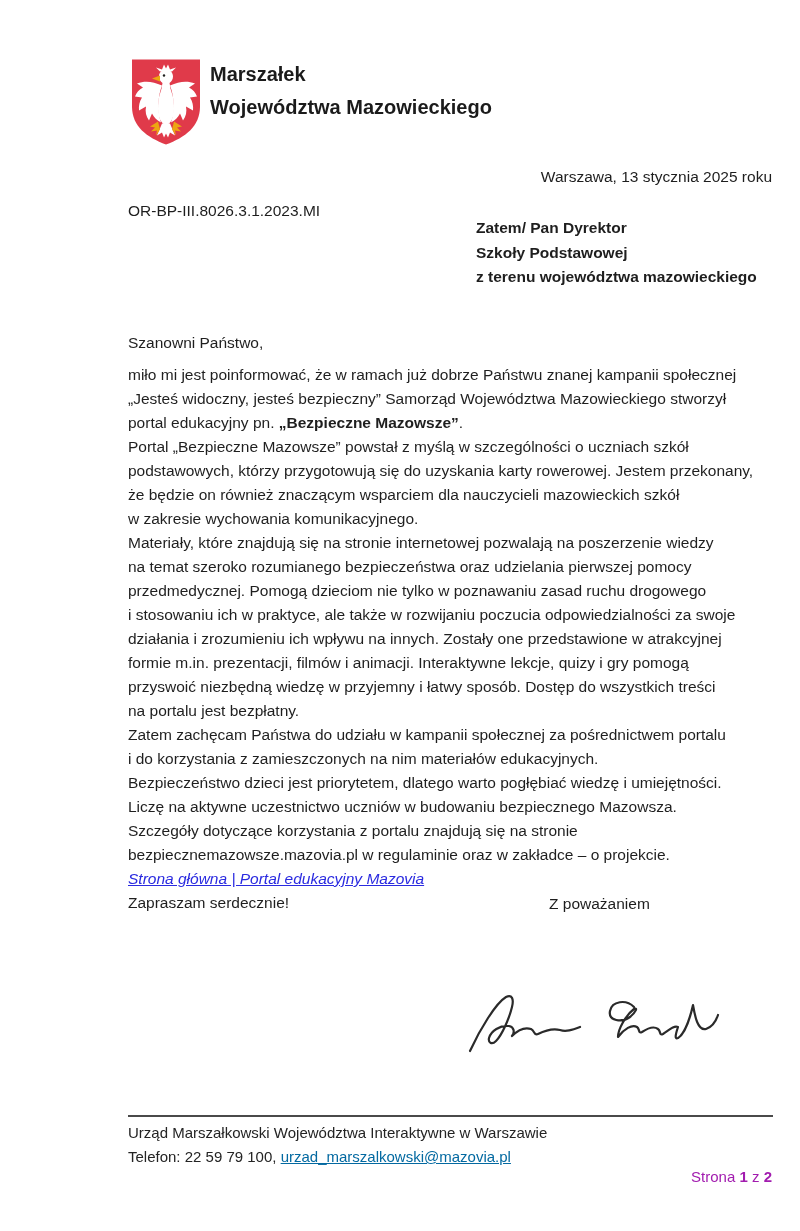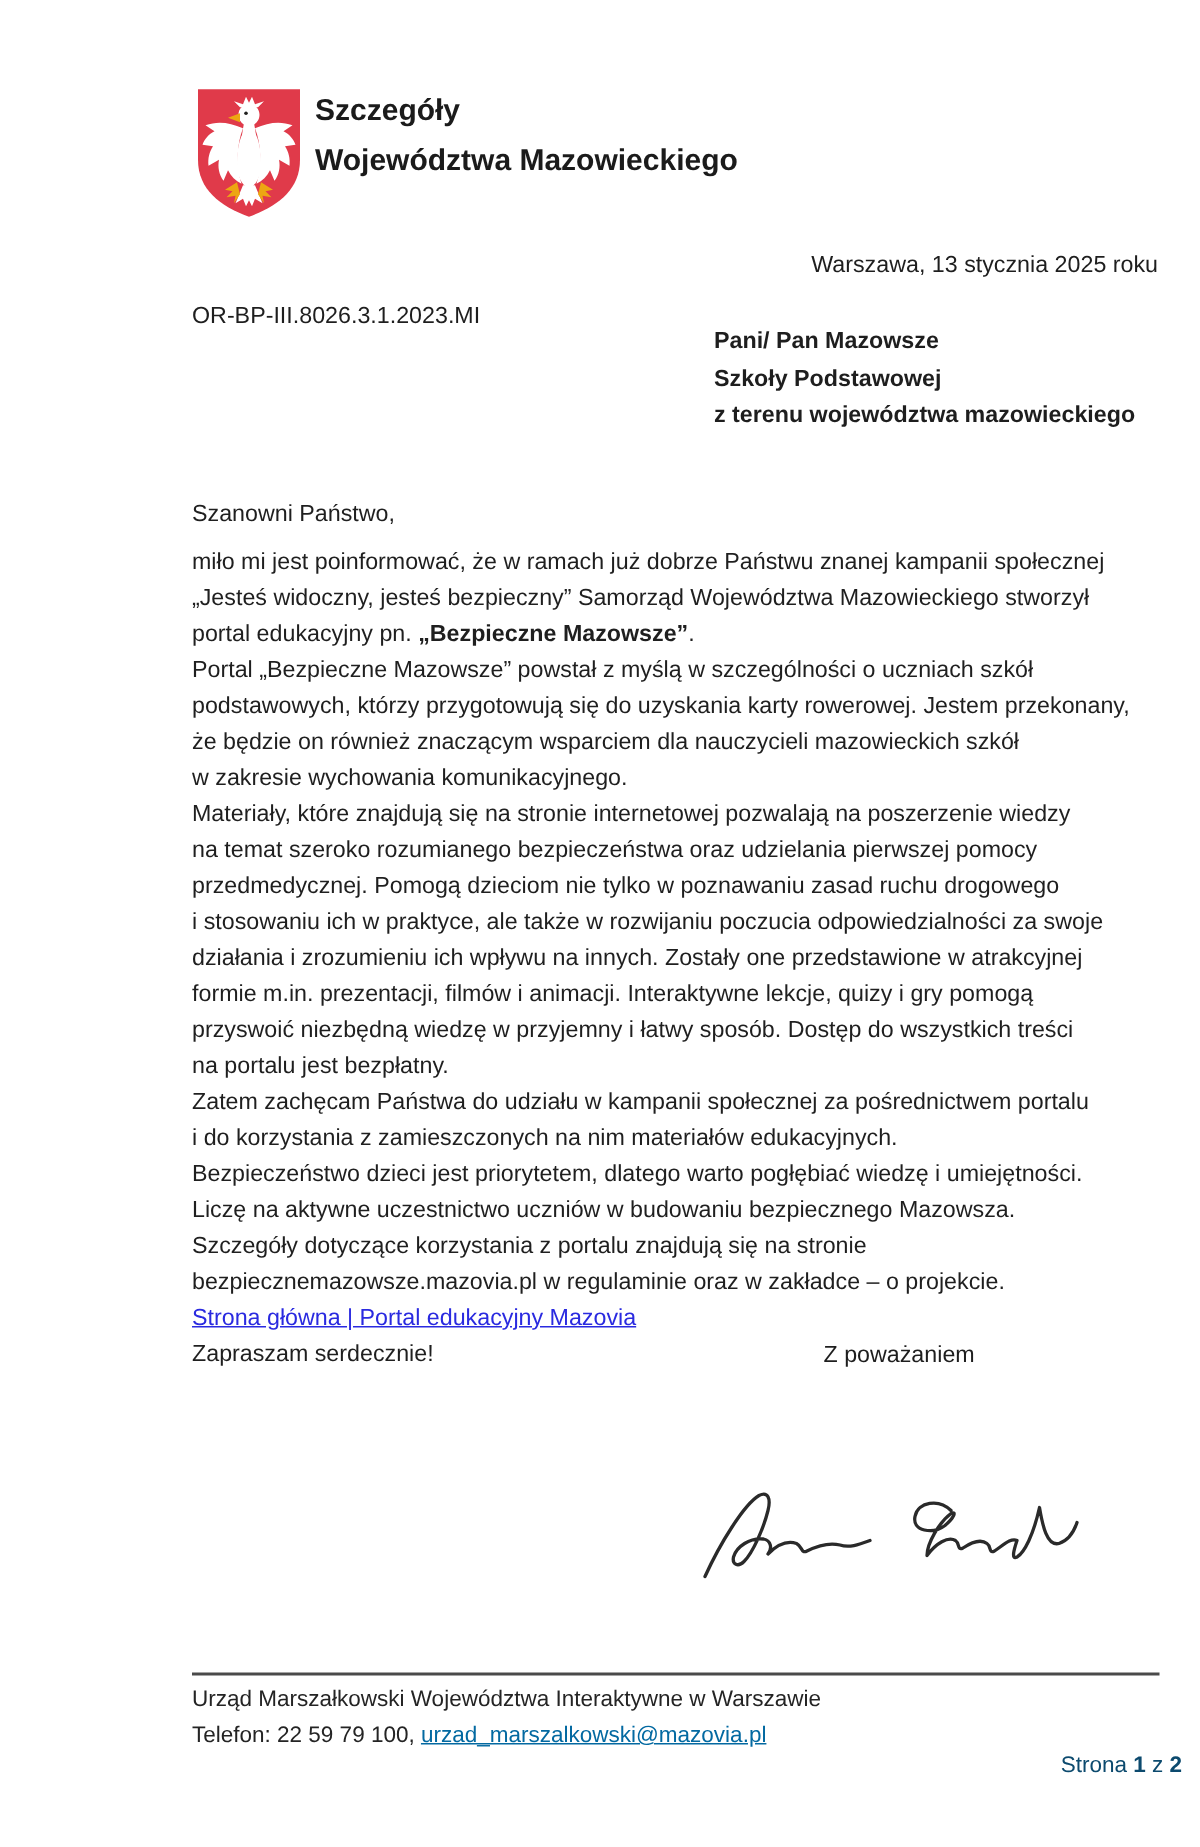--- a/index.html
+++ b/index.html
@@ -43,22 +43,22 @@
   .footer-divider {
     position:absolute; left:128px; top:1115px; width:645px;
     border-top:2px solid #4a4a4a;
   }
   .footer-block {
     position:absolute; left:128px; top:1121px;
     font-size:15px; line-height:24px; color:#242424;
   }
   .footer-block a { text-decoration:underline; }
   .page-indicator {
-    position:absolute; right:12px; top:1168px;
-    font-size:15px; color:#0c4a6e;
+    position:absolute; right:28px; top:1168px;
+    font-size:15px; color:#a21caf;
   }
   .page-indicator b { font-weight:700; }
 </style>
 </head>
 <body>
 
 <div class="logo">
   <svg width="76" height="93" viewBox="0 0 152 184" xmlns="http://www.w3.org/2000/svg">
     <path d="M8,6 H144 V100 C144,140 114,162 76,176 C38,162 8,140 8,100 Z" fill="#e03a4a"></path>
     <g fill="#ffffff">
@@ -70,30 +70,30 @@
       <path d="M68,134 L58,158 L68,152 L72,162 L76,154 L80,162 L84,152 L94,158 L84,134 Z"></path>
     </g>
     <path d="M64,38 L48,44 L64,50 Z" fill="#eda612"></path>
     <circle cx="72" cy="38" r="2.4" fill="#20201e"></circle>
     <path d="M60,130 L44,140 L54,142 L46,150 L58,148 L56,158 L64,146 Z" fill="#eda612"></path>
     <path d="M92,130 L108,140 L98,142 L106,150 L94,148 L96,158 L88,146 Z" fill="#eda612"></path>
   </svg>
 </div>
 
 <div class="org-title">
-  <div>Szczegóły</div>
+  <div>Marszałek</div>
   <div>Województwa Mazowieckiego</div>
 </div>
 
 <div class="place-date">Warszawa, 13 stycznia 2025 roku</div>
 
 <div class="ref-number">OR-BP-III.8026.3.1.2023.MI</div>
 
 <div class="addressee">
-  <div>Pani/ Pan Mazowsze</div>
+  <div>Zatem/ Pan Dyrektor</div>
   <div>Szkoły Podstawowej</div>
   <div>z terenu województwa mazowieckiego</div>
 </div>
 
 <div class="letter-body">
   <div class="salutation">Szanowni Państwo,</div>
   <div class="body-flow"><span>miło mi jest poinformować, że w ramach już dobrze Państwu znanej kampanii społecznej
 „Jesteś widoczny, jesteś bezpieczny” Samorząd Województwa Mazowieckiego stworzył
 portal edukacyjny pn. </span><b>„Bezpieczne Mazowsze”</b><span>.
 Portal „Bezpieczne Mazowsze” powstał z myślą w szczególności o uczniach szkół
@@ -107,21 +107,21 @@
 działania i zrozumieniu ich wpływu na innych. Zostały one przedstawione w atrakcyjnej
 formie m.in. prezentacji, filmów i animacji. Interaktywne lekcje, quizy i gry pomogą
 przyswoić niezbędną wiedzę w przyjemny i łatwy sposób. Dostęp do wszystkich treści
 na portalu jest bezpłatny.
 Zatem zachęcam Państwa do udziału w kampanii społecznej za pośrednictwem portalu
 i do korzystania z zamieszczonych na nim materiałów edukacyjnych.
 Bezpieczeństwo dzieci jest priorytetem, dlatego warto pogłębiać wiedzę i umiejętności.
 Liczę na aktywne uczestnictwo uczniów w budowaniu bezpiecznego Mazowsza.
 Szczegóły dotyczące korzystania z portalu znajdują się na stronie
 bezpiecznemazowsze.mazovia.pl w regulaminie oraz w zakładce – o projekcie.
-</span><a class="main-link" href="#" id="portal-link" style="color: rgb(42, 42, 224);">Strona główna | Portal edukacyjny Mazovia</a><span>
+</span><a class="main-link" href="#" id="portal-link" style="color: rgb(42, 42, 224); font-style: italic;">Strona główna | Portal edukacyjny Mazovia</a><span>
 Zapraszam serdecznie!</span></div>
 </div>
 
 <div class="sign-off">Z poważaniem</div>
 
 <div class="signature">
   <svg width="280" height="80" viewBox="0 0 280 80" xmlns="http://www.w3.org/2000/svg">
     <g fill="none" stroke="#2a2a2a" stroke-width="2.2" stroke-linecap="round" stroke-linejoin="round">
       <path d="M8,66 C18,44 34,18 44,12 C50,9 52,14 50,22 C47,34 40,50 34,56 C30,60 26,58 27,53 C29,46 38,40 47,41 C52,42 53,47 50,51 C56,45 63,42 69,44 C73,46 72,51 76,49 C82,46 90,43 98,45 C104,47 110,45 118,42"></path>
       <path d="M172,22 C164,14 150,16 148,26 C146,36 160,38 168,32 C174,27 176,22 172,24 C164,30 156,44 156,52 C162,44 170,39 175,42 C178,44 176,49 180,47 C186,43 192,41 196,44 C199,46 197,51 201,49 C207,45 212,40 216,42 C214,48 212,55 216,53 C221,50 227,38 231,20 C233,32 236,46 244,44 C250,42 254,36 256,30"></path>

